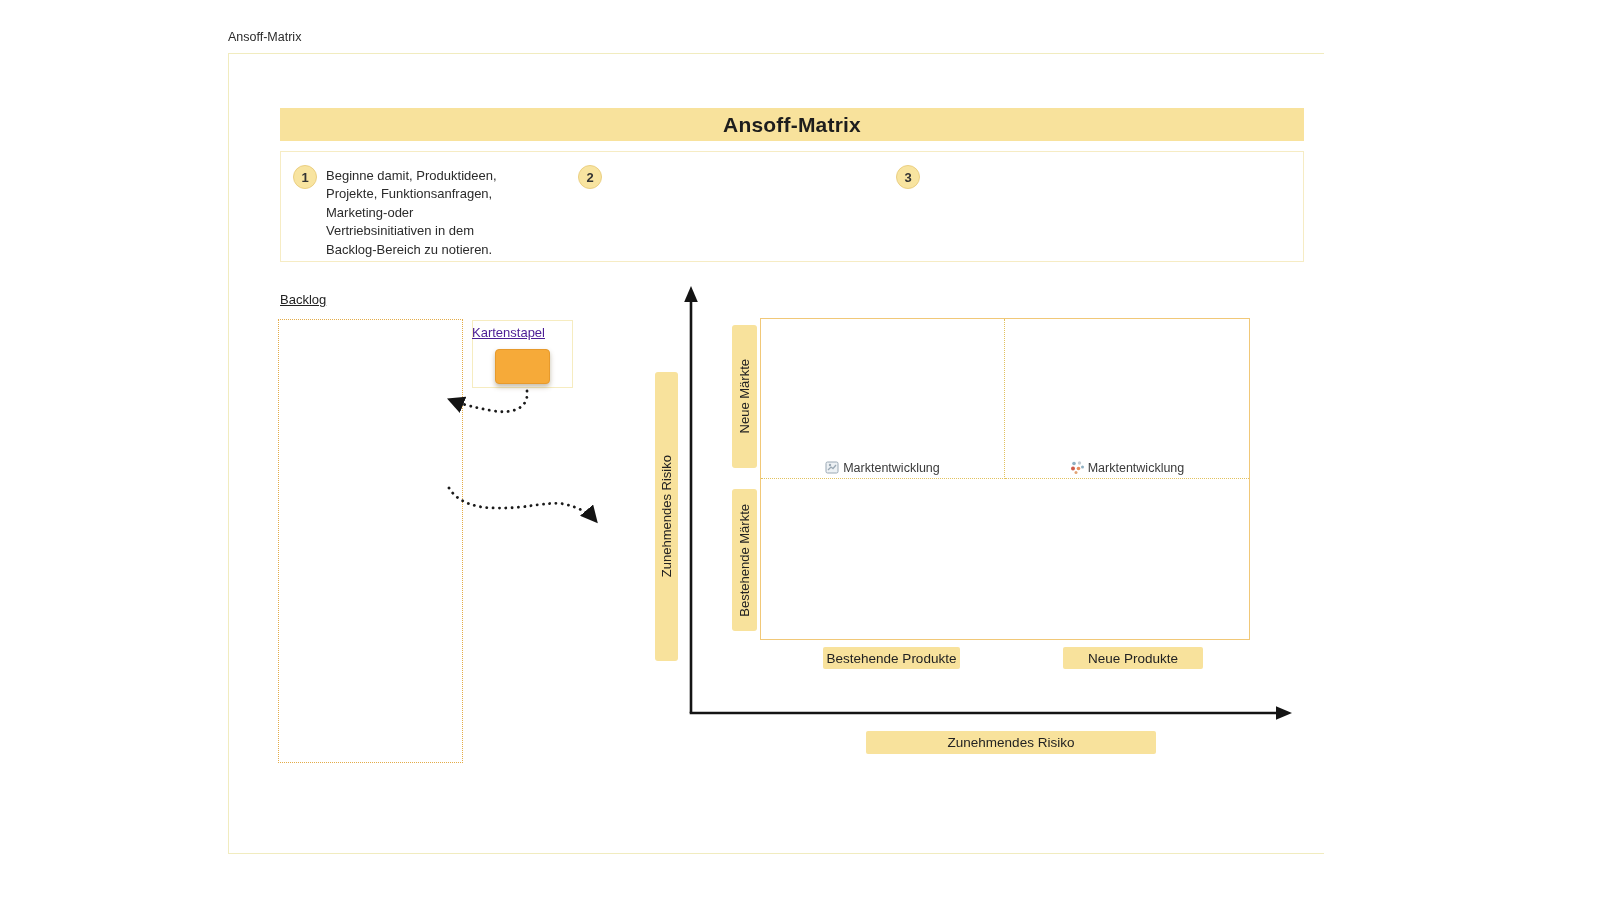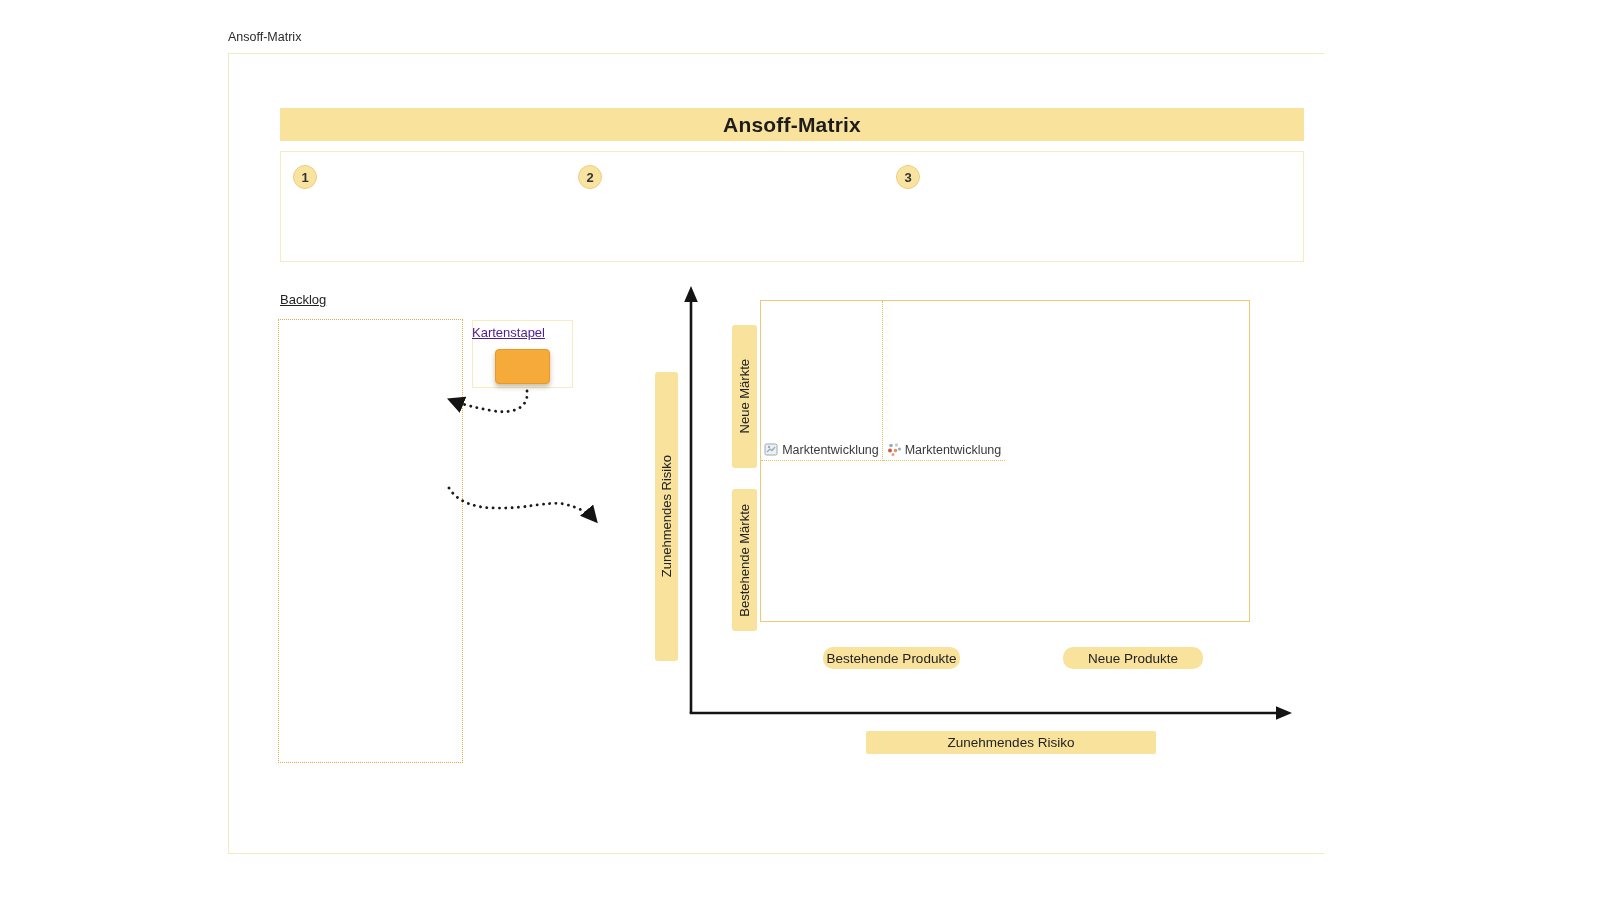--- a/index.html
+++ b/index.html
@@ -30,30 +30,30 @@
   .cardstack-label { position:absolute; left:472px; top:325px; width:101px; text-align:left; font-size:13px; color:#4c1d95; text-decoration:underline; }
   .card { position:absolute; left:495px; top:349px; width:55px; height:35px; background:#F6AA39;
           border:1px solid #E79A2C; border-radius:4px; box-shadow:0 3px 5px rgba(90,70,20,.35); }
 
   .v-label { position:absolute; background:#F8E29C; border-radius:3px; display:flex; align-items:center; justify-content:center; }
   .v-label span { writing-mode:vertical-rl; transform:rotate(180deg); font-size:13px; color:#222; white-space:nowrap; }
   .y-axis-label { left:655px; top:372px; width:23px; height:289px; }
   .row-label-0 { left:732px; top:325px; width:25px; height:143px; }
   .row-label-1 { left:732px; top:489px; width:25px; height:142px; }
 
-  .matrix { position:absolute; left:760px; top:300px; width:490px; height:322px; border:1px solid #F1C878;
-            display:grid; grid-template-rows:1fr 1fr; grid-template-columns:1fr 1fr 1fr 1fr; }
+  .matrix { position:absolute; left:760px; top:318px; width:490px; height:322px; border:1px solid #F1C878;
+            display:grid; grid-template-rows:1fr 1fr; grid-template-columns:1fr 1fr; }
   .quadrant { position:relative; display:flex; align-items:flex-end; justify-content:center; padding-bottom:3px; }
   .q-tl { border-right:1px dotted #E2C25F; border-bottom:1px dotted #E2C25F; }
   .q-tr { border-bottom:1px dotted #E2C25F; }
   .q-bl { border-right:1px dotted #E2C25F; }
   .q-label { display:flex; align-items:center; gap:3px; font-size:12.5px; color:#3a3a3a; }
   .q-label svg { display:block; }
 
-  .col-label { position:absolute; top:647px; height:22px; background:#F8E29C; border-radius:10px;
+  .col-label { position:absolute; top:647px; height:22px; background:#F8E29C; border-radius:2px;
                display:flex; align-items:center; justify-content:center; font-size:13.5px; color:#222; }
   .col-label-0 { left:823px; width:137px; }
   .col-label-1 { left:1063px; width:140px; }
 
   .x-axis-label { position:absolute; left:866px; top:731px; width:290px; height:23px; background:#F8E29C; border-radius:2px;
                   display:flex; align-items:center; justify-content:center; font-size:13.5px; color:#222; }
 
   .overlay { position:absolute; left:0; top:0; width:1600px; height:900px; pointer-events:none; }
 </style>
 </head>
@@ -64,20 +64,21 @@
   <div class="frame-title">Ansoff-Matrix</div>
   <div class="outer-frame"></div>
 
   <div class="banner">
     <span>Ansoff-Matrix</span>
   </div>
 
   <div class="steps-box">
     <div class="step step-1">
       <div class="badge">1</div>
+      <div class="step-text">Beginne damit, Produktideen, Projekte, Funktionsanfragen, Marketing-oder Vertriebsinitiativen in dem Backlog-Bereich zu notieren.</div>
     </div>
     <div class="step step-2">
       <div class="badge">2</div>
     </div>
     <div class="step step-3">
       <div class="badge">3</div>
     </div>
   </div>
 
   <div class="backlog-label">Backlog</div>

